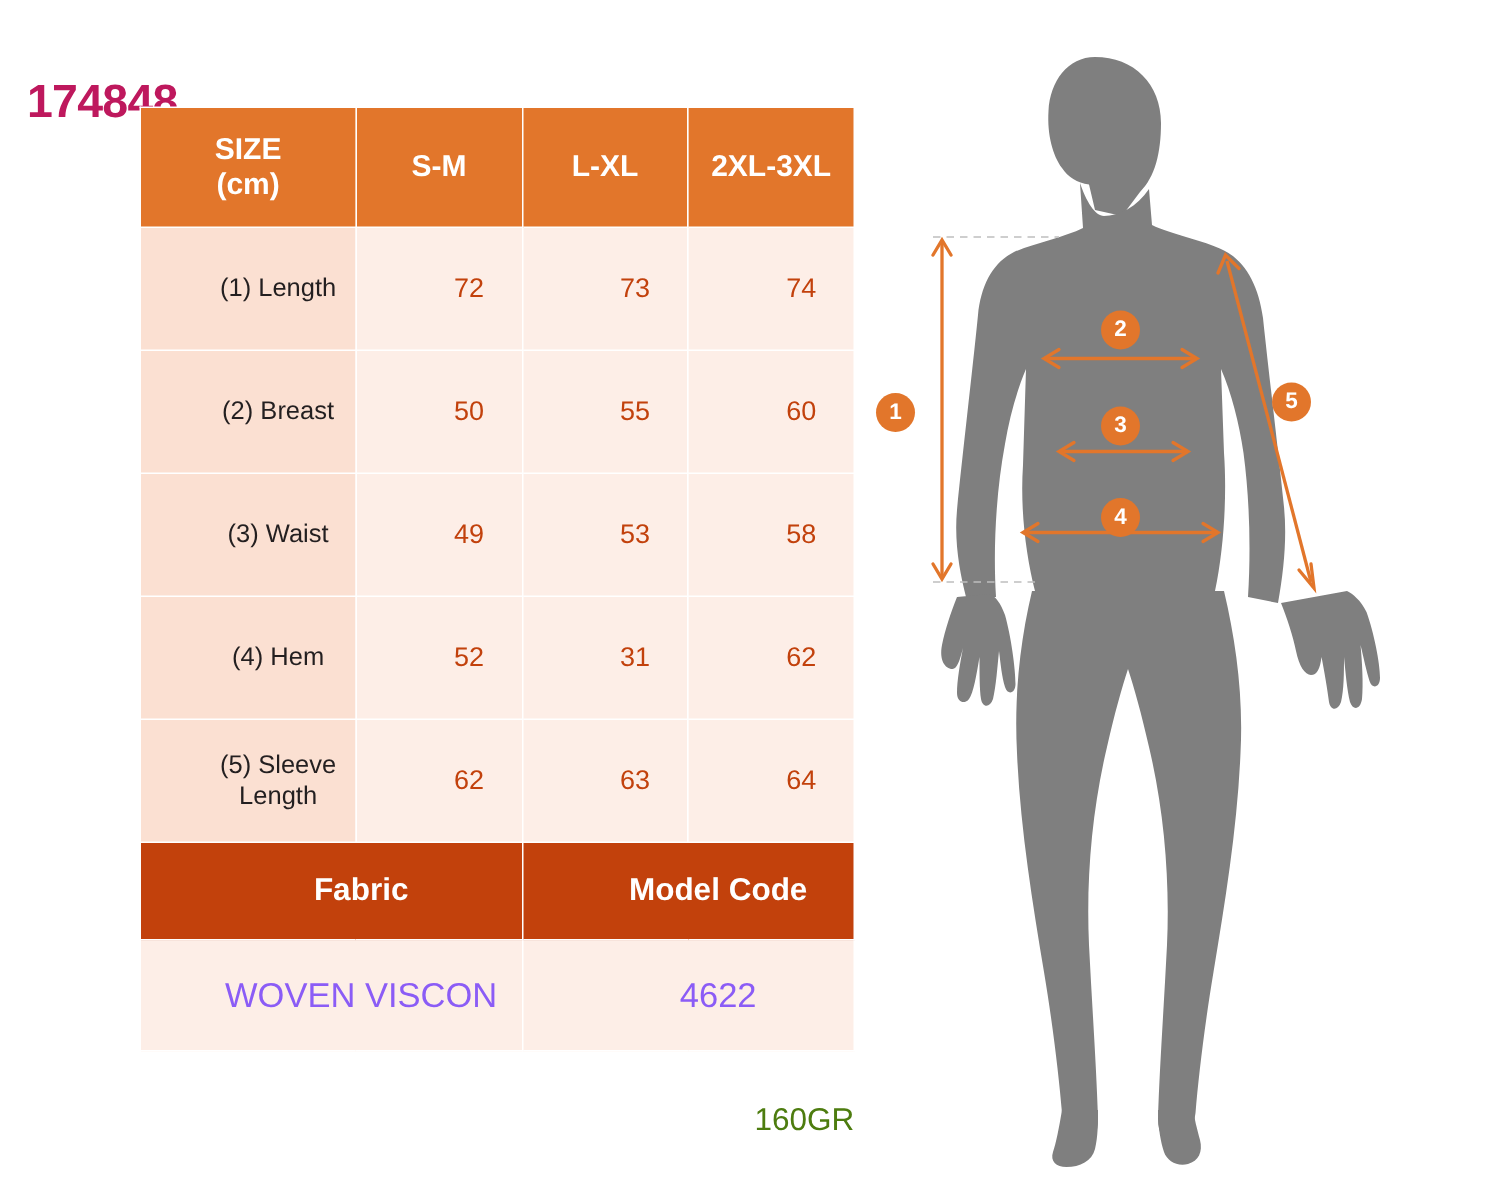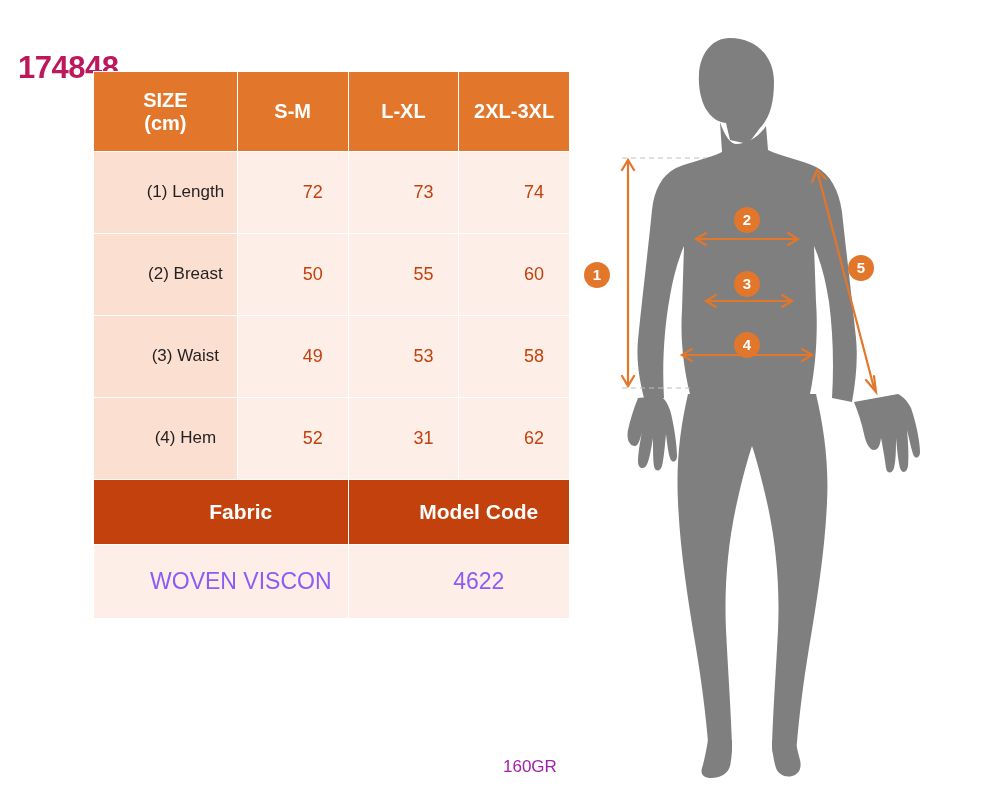--- a/index.html
+++ b/index.html
@@ -82,23 +82,23 @@
   }
   .size-table tr.fabric-body td {
     background: #fdeee7;
     color: #8b5cf6;
     font-size: 23px;
     height: 73px;
   }
   #weight-note {
     position: absolute;
     left: 503px;
-    top: 757px;
-    font-size: 17px;
-    color: #a21caf;
+    top: 735px;
+    font-size: 21px;
+    color: #4d7c0f;
   }
 
   
   .figure-area {
     position: absolute;
     left: 580px;
     top: 10px;
     width: 410px;
     height: 780px;
   }
@@ -152,20 +152,26 @@
         <td class="label-cell">(3) Waist</td>
         <td class="val-cell">49</td>
         <td class="val-cell">53</td>
         <td class="val-cell">58</td>
       </tr>
       <tr>
         <td class="label-cell">(4) Hem</td>
         <td class="val-cell">52</td>
         <td class="val-cell">31</td>
         <td class="val-cell">62</td>
+      </tr>
+      <tr>
+        <td class="label-cell">(5) Sleeve Length</td>
+        <td class="val-cell">62</td>
+        <td class="val-cell">63</td>
+        <td class="val-cell">64</td>
       </tr>
       <tr class="fabric-head">
         <td colspan="2">Fabric</td>
         <td colspan="2">Model Code</td>
       </tr>
       <tr class="fabric-body">
         <td colspan="2">WOVEN VISCON</td>
         <td colspan="2">4622</td>
       </tr>
     </tbody>

